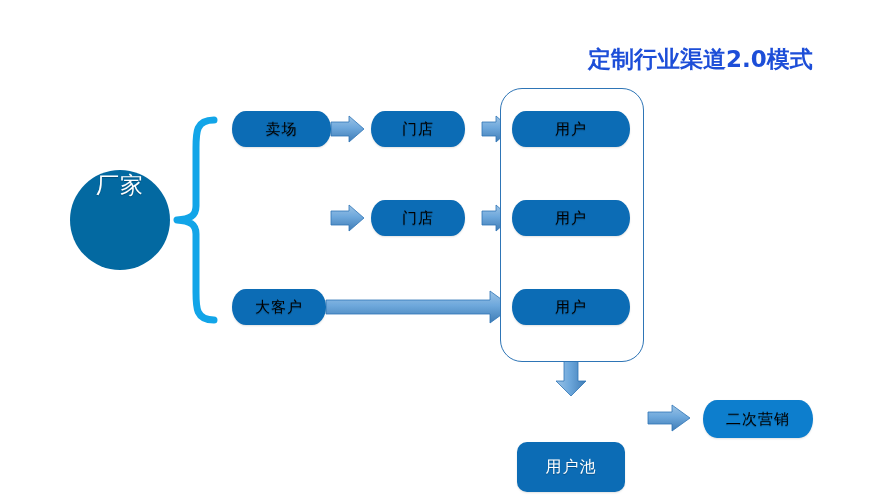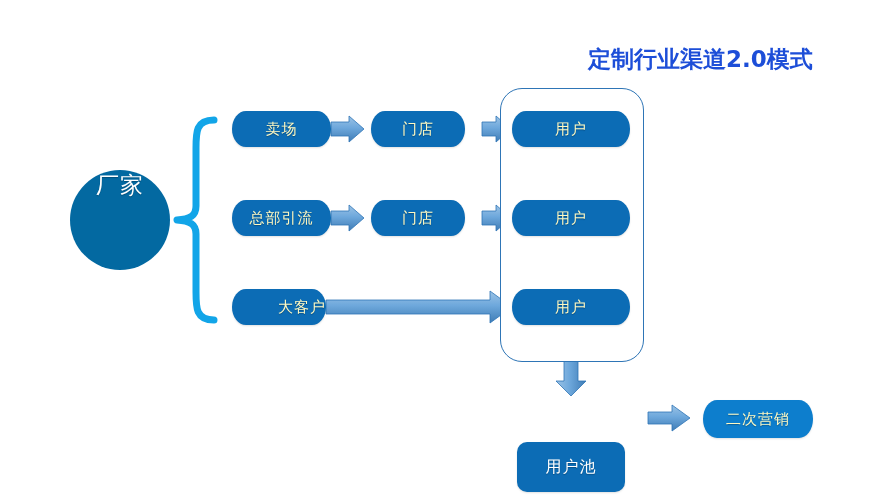--- a/index.html
+++ b/index.html
@@ -64,21 +64,21 @@
   .cyl {
     position: absolute;
     background: #0c6cb5;
     border-radius: 14px / 50%;
     display: flex;
     align-items: center;
     justify-content: center;
     box-shadow: 0 1px 2px rgba(0,0,0,.12);
   }
   .cyl .label {
-    color: #fef9c3;
+    color: #000000;
     font-size: 15px;
     letter-spacing: 1px;
     text-shadow: 0 1px 1px rgba(0,0,0,.28);
     white-space: nowrap;
   }
   .cyl.lighter { background: #0d7ecd; justify-content: center; }
 
   
   .rrect {
     position: absolute;
@@ -180,33 +180,30 @@
   </div>
 
   <div class="cyl" style="left:371px; top:111px; width:94px; height:36px;">
     <span class="label">门店</span>
   </div>
 
   <div class="cyl" style="left:512px; top:111px; width:118px; height:36px;">
     <span class="label">用户</span>
   </div>
 
-  <div class="cyl" style="left:232px; top:200px; width:99px; height:36px;">
-    <span class="label">总部引流</span>
-  </div>
 
   <div class="cyl" style="left:371px; top:200px; width:94px; height:36px;">
     <span class="label">门店</span>
   </div>
 
   <div class="cyl" style="left:512px; top:200px; width:118px; height:36px;">
     <span class="label">用户</span>
   </div>
 
-  <div class="cyl" style="left:232px; top:289px; width:94px; height:36px;justify-content:flex-end;">
+  <div class="cyl" style="left:232px; top:289px; width:94px; height:36px;">
     <span class="label">大客户</span>
   </div>
 
   <div class="cyl" style="left:512px; top:289px; width:118px; height:36px;">
     <span class="label">用户</span>
   </div>
 
   <div class="rrect" style="left:517px; top:394px; width:108px; height:50px;margin-top:48px;">
     <span class="label">用户池</span>
   </div>

